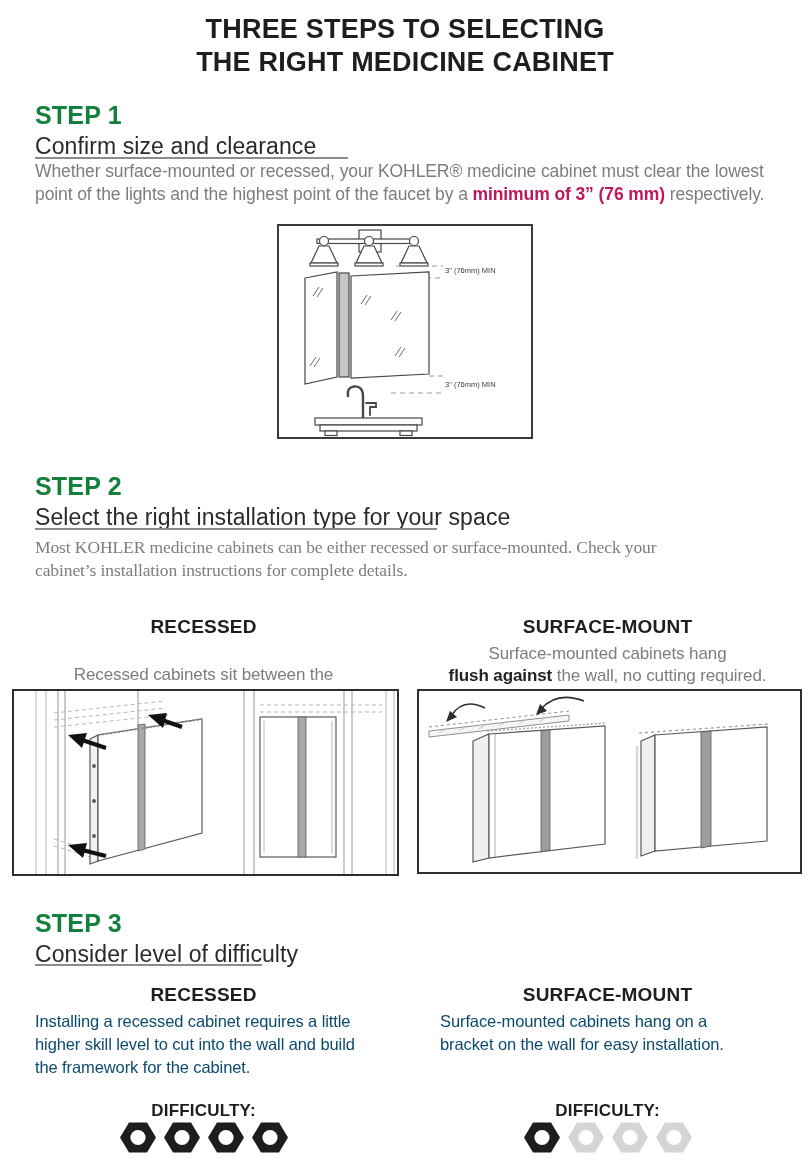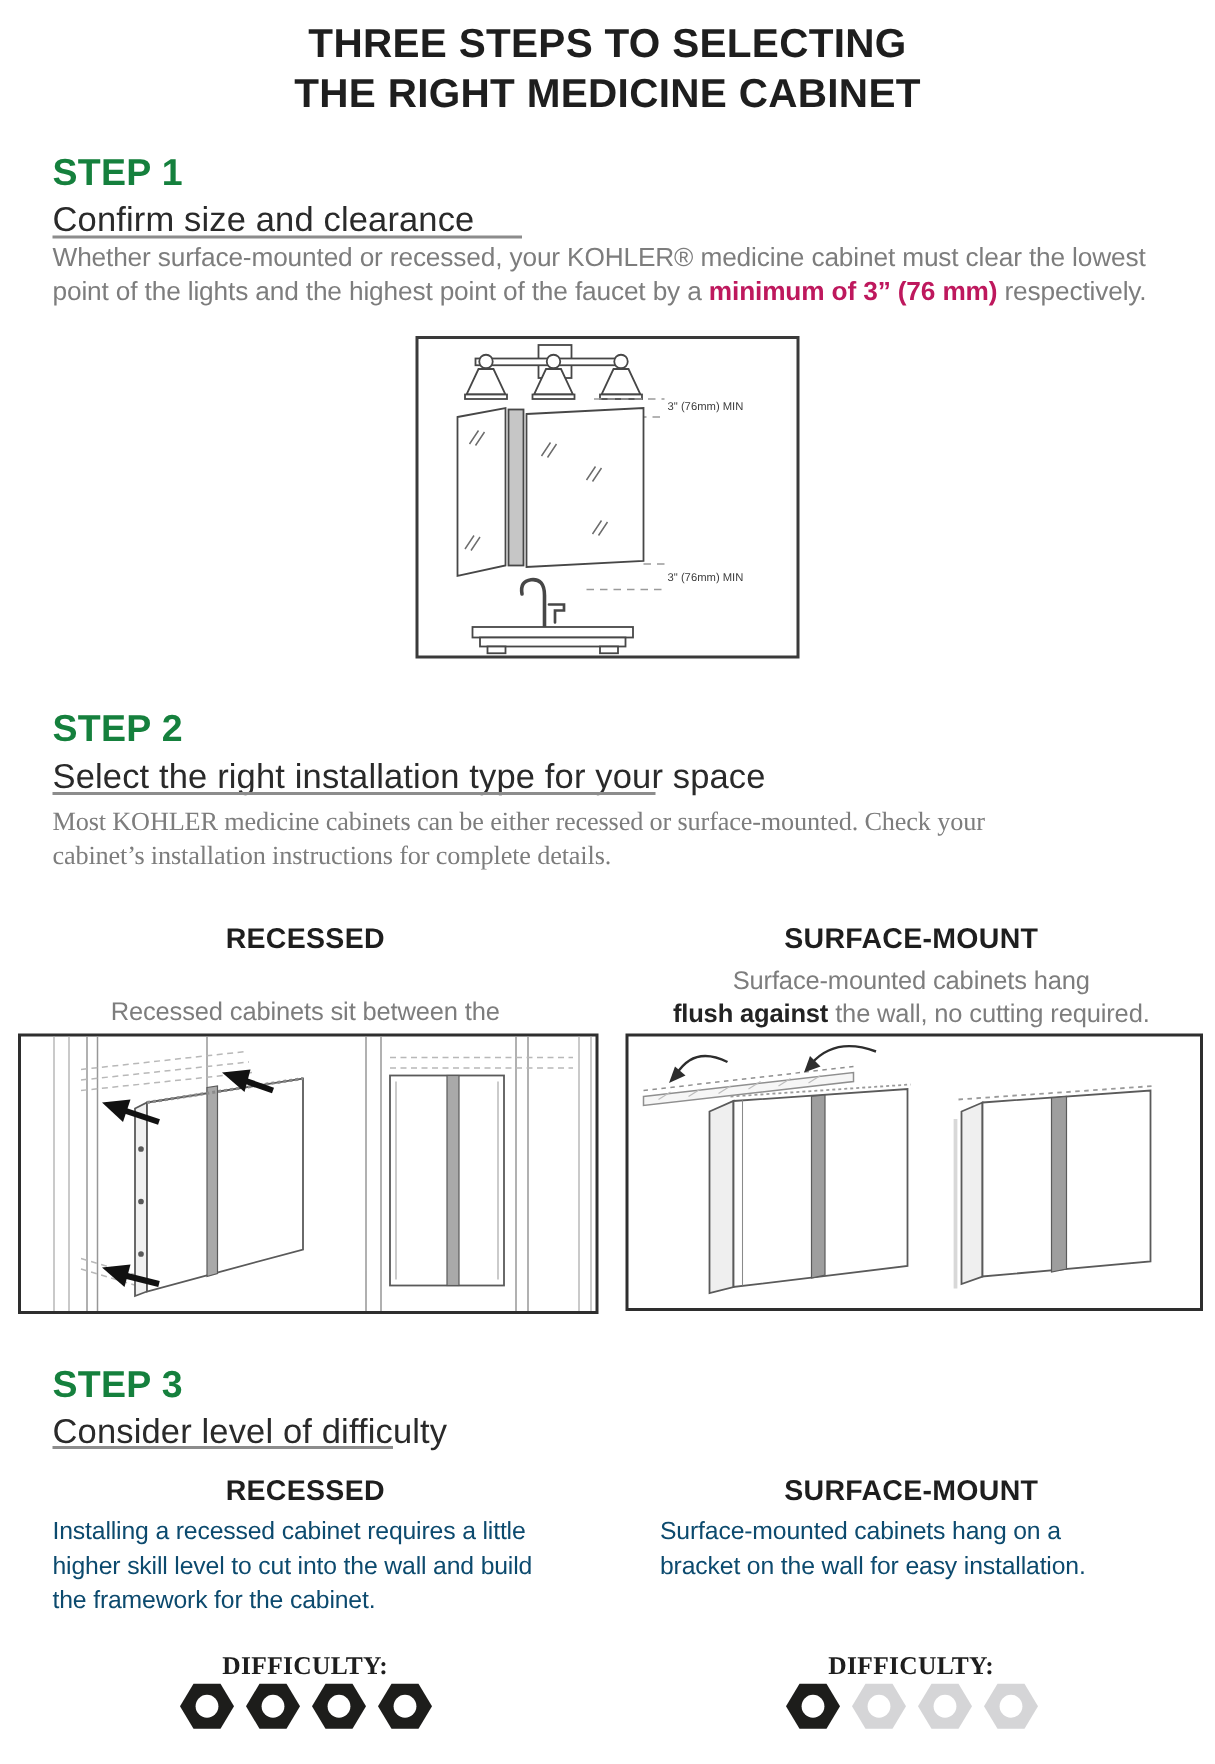--- a/index.html
+++ b/index.html
@@ -16,21 +16,21 @@
   .step-sub{font-size:23px;color:#2a2a2a;letter-spacing:.1px;}
   .rule{height:2px;background:#8c8c8c;}
   .body-text{font-size:17.5px;line-height:23px;color:#7d7d7d;letter-spacing:-.1px;}
   .body-text .b{font-weight:bold;color:#be185d;}
   .col-header{font-size:19px;font-weight:bold;color:#1e1e1e;text-align:center;letter-spacing:.2px;}
   .col-text{font-size:17px;line-height:22px;color:#7d7d7d;text-align:center;letter-spacing:-.1px;}
   .col-text .b{font-weight:bold;color:#232323;}
   .col-text3{font-size:16.5px;line-height:23px;color:#0c4a6e;letter-spacing:-.1px;}
   .diagram-box{border:2px solid #2e2e2e;background:#fff;}
   .diag1-box{border:2px solid #3a3a3a;background:#fff;}
-  .diff-label{font-size:17px;font-weight:bold;color:#1e1e1e;text-align:center;letter-spacing:.2px;font-family:Liberation Serif, serif;}
+  .diff-label{font-size:17px;font-weight:bold;color:#1e1e1e;text-align:center;letter-spacing:.2px;}
   .nut-row{display:flex;justify-content:center;align-items:center;}
   .nut{width:36px;height:31px;margin:0 4px;display:block;}
   .nut-filled polygon{fill:#1d1d1b;}
   .nut-empty polygon{fill:#d5d5d7;}
   svg{display:block;}
   .svg-label{font-size:7.5px;fill:#3d3d3d;font-family:"Liberation Sans",sans-serif;}
 </style>
 </head>
 <body>
 

